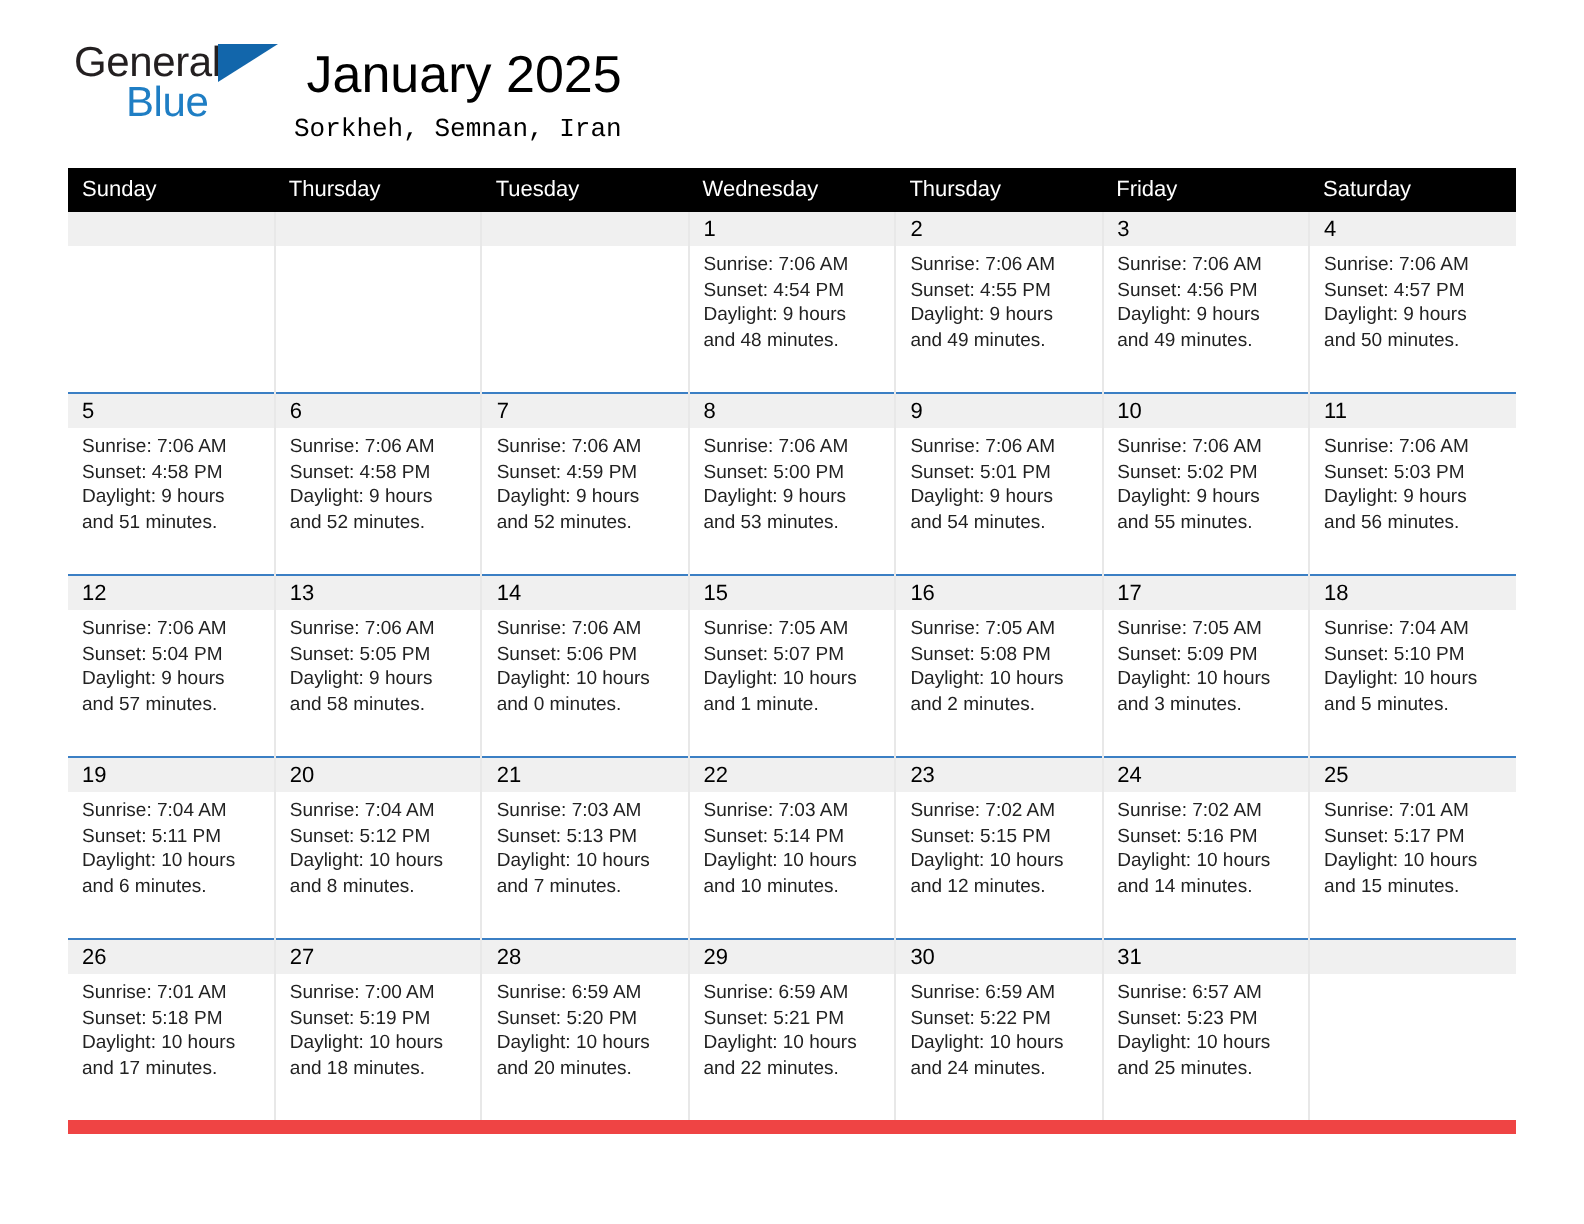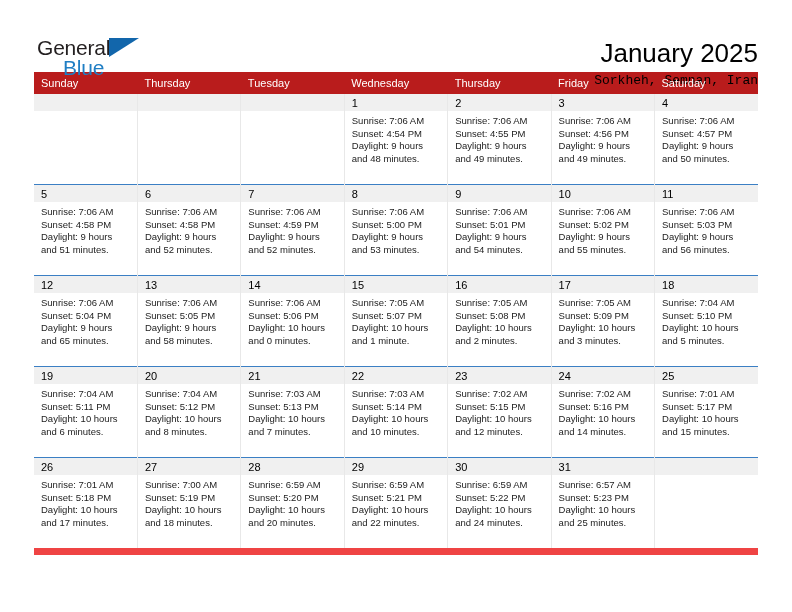--- a/index.html
+++ b/index.html
@@ -19,23 +19,22 @@
     width: 792px;
     height: 612px;
     box-sizing: border-box;
     padding: 0 34px;
   }
 
   
   .header {
     display: flex;
     align-items: flex-start;
-    justify-content: space-between;
-    height: 72px;
-    padding-top: 36px;
+    height: 84px;
+    padding-top: 20px;
     box-sizing: border-box;
   }
   .logo {
     position: relative;
     width: 110px;
     height: 46px;
     margin-left: 3px;
   }
   .logo-general {
     position: absolute;
@@ -84,21 +83,21 @@
     font-family: Liberation Mono, monospace;
   }
 
   
   .calendar {
     width: 724px;
     border-collapse: collapse;
     table-layout: fixed;
   }
   .calendar th {
-    background: #b91c1c;
+    background: #000000;
     color: #ffffff;
     font-size: 11px;
     font-weight: normal;
     text-align: left;
     padding: 5px 0 5px 7px;
     height: 20px;
     box-sizing: border-box;
   }
   .calendar td {
     vertical-align: top;
@@ -281,21 +280,21 @@
             </div>
           </td>
         </tr>
         <tr class="week">
           <td>
             <div class="daynum">12</div>
             <div class="cell-body">
               <div>Sunrise: 7:06 AM</div>
               <div>Sunset: 5:04 PM</div>
               <div>Daylight: 9 hours</div>
-              <div>and 65 minutes.</div>
+              <div>and 57 minutes.</div>
             </div>
           </td>
           <td>
             <div class="daynum">13</div>
             <div class="cell-body">
               <div>Sunrise: 7:06 AM</div>
               <div>Sunset: 5:05 PM</div>
               <div>Daylight: 9 hours</div>
               <div>and 58 minutes.</div>
             </div>

